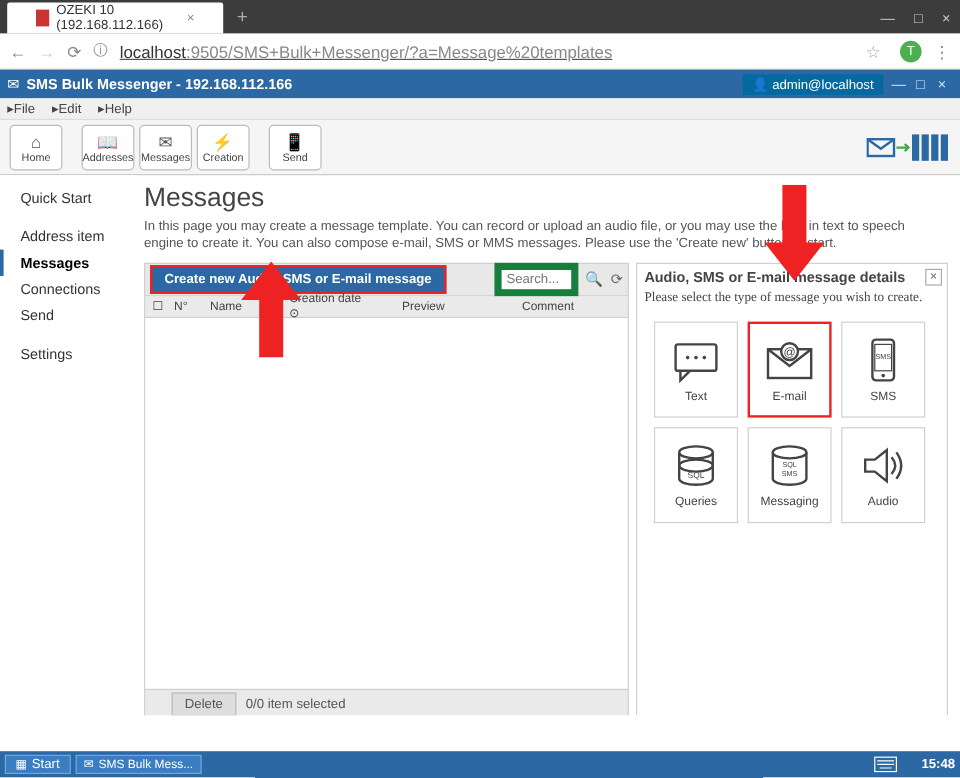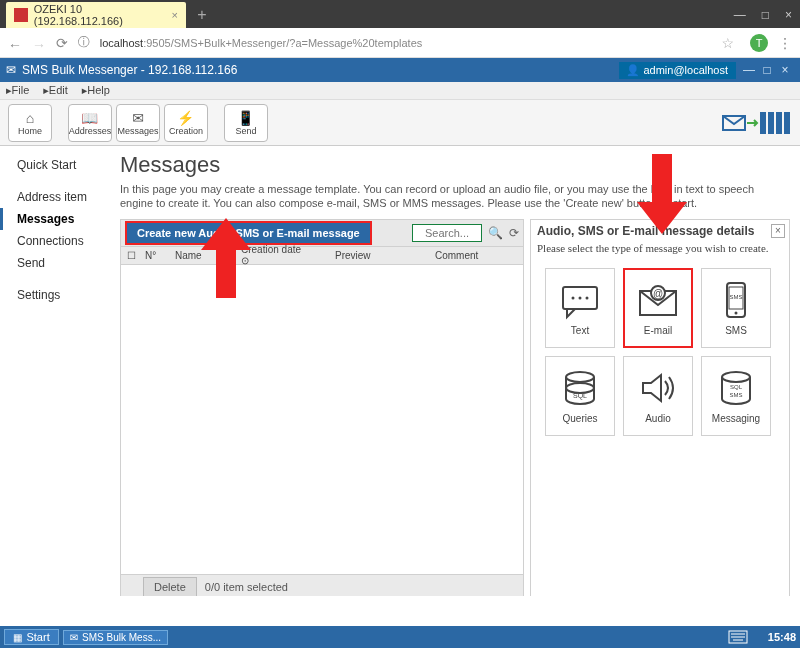--- a/index.html
+++ b/index.html
@@ -1,28 +1,28 @@
 <!DOCTYPE html>
 <html><head>
 <meta charset="utf-8">
 <style>
   * { box-sizing: border-box; margin: 0; padding: 0; }
   body { font-family: Arial, sans-serif; font-size: 12px; background: #fff; width:800px; height:648px; overflow:hidden; position:relative;}
   .win-controls { margin-left:auto; display:flex; gap:16px; padding-right:8px;}
   .win-controls span { color:#ccc; font-size:12px;}
   
   .tabbar { height:28px; background:#3c3c3c; display:flex; align-items:flex-end; padding-left:6px;}
-  .tab { background:#fef9c3; height:26px; display:flex; align-items:center; padding:0 8px; font-size:11px; color:#333; width:180px; border-radius:2px 2px 0 0; position:relative;}
+  .tab { background:#ffffff; height:26px; display:flex; align-items:center; padding:0 24px; font-size:11px; color:#333; width:180px; border-radius:2px 2px 0 0; position:relative;}
   .tab .favicon { width:14px; height:14px; background:#c33; margin-right:6px;}
   .tab-close { margin-left:auto; color:#888;}
   .newtab { width:20px; height:20px; color:#aaa; display:flex; align-items:center; justify-content:center; margin-left:6px; margin-bottom:3px; font-size:16px;}
   
   .addrbar { height:30px; background:#fff; border-bottom:1px solid #ddd; display:flex; align-items:center; padding:0 8px; gap:10px;}
   .addrbar .navicon { color:#888; font-size:14px;}
-  .url { flex:1; color:#555; font-size:11px;}
+  .url { flex:1; color:#555; font-size:14px;text-decoration:underline;}
   .url .host { color:#333;}
   .circle-t { width:18px; height:18px; border-radius:50%; background:#4caf50; color:#fff; font-size:11px; display:flex; align-items:center; justify-content:center; margin-left:6px;}
   
   
   .app-header { height:24px; background:#2b68a4; color:#fff; display:flex; align-items:center; padding:0 6px; font-size:12px;}
   .app-header .spacer { flex:1;}
   .app-header .admin { background:#0369a1; padding:2px 8px; font-size:11px; margin-right:4px;}
   .app-header .wbtn { width:18px; text-align:center; color:#cfe3f5; font-size:12px;}
   
   .menubar { height:18px; background:#f0f0f0; border-bottom:1px solid #ddd; display:flex; align-items:center; padding:0 6px; gap:14px; color:#444; font-size:11px;}
@@ -41,21 +41,21 @@
   
   .content { flex:1; padding:6px 10px 6px 6px; overflow:hidden;}
   .content h1 { font-size:22px; font-weight:normal; color:#444; margin-bottom:4px;}
   .content .desc { font-size:11px; color:#555; line-height:1.3; margin-bottom:8px;}
   
   .split { display:flex; gap:6px; height:calc(100% - 56px);}
   .left-panel { flex:1; display:flex; flex-direction:column;}
   .panel-head { background:#e8e8e8; border:1px solid #d0d0d0; height:28px; display:flex; align-items:center; padding:0 4px;}
   .create-btn { background:#2b68a4; color:#fff; font-size:11px; font-weight:bold; padding:4px 10px; border:2px solid #e22; cursor:pointer;}
   .search-wrap { margin-left:auto; display:flex; align-items:center; gap:6px;}
-  .search-wrap input { width:70px; font-size:11px; border:1px solid #15803d; padding:2px 4px;text-align:center;}
+  .search-wrap input { width:70px; font-size:11px; border:6px solid #15803d; padding:2px 4px;}
   .search-wrap .sicon { color:#666; font-size:12px;}
   
   .column-head { background:#eaeaea; border:1px solid #d0d0d0; border-top:0; height:18px; display:flex; align-items:center; font-size:10px; color:#444;}
   .column-head span { padding:0 6px;}
   .col-check { width:18px;}
   .col-num { width:30px;}
   .col-name { width:60px;}
   .col-date { width:100px;}
   .col-prev { width:100px;}
   .col-com { flex:1;}
@@ -110,21 +110,21 @@
   <div class="url">
     <span class="host">localhost</span><span style="color:#888">:9505/SMS+Bulk+Messenger/?a=Message%20templates</span>
   </div>
   <span class="navicon" style="color:#aaa">☆</span>
   <span class="circle-t">T</span>
   <span class="navicon">⋮</span>
 </div>
 
 <div class="app-header">
   <span style="margin-right:6px">✉</span>
-  <span style="font-weight:normal">SMS Bulk Messenger - 192.168.112.166</span>
+  <span style="font-weight:bold">SMS Bulk Messenger - 192.168.112.166</span>
   <span class="spacer"></span>
   <span class="admin">👤 <span>admin@localhost</span></span>
   <span class="wbtn">—</span>
   <span class="wbtn">□</span>
   <span class="wbtn">×</span>
 </div>
 
 <div class="menubar">
   <span>▸<span>File</span></span>
   <span>▸<span>Edit</span></span>
@@ -245,33 +245,33 @@
             <svg class="ticon" viewBox="0 0 42 42">
                 <ellipse cx="21" cy="10" rx="14" ry="5" fill="none" stroke="#444" stroke-width="2"></ellipse>
                 <path d="M7 10 V32 A14 5 0 0 0 35 32 V10" fill="none" stroke="#444" stroke-width="2"></path>
                 <ellipse cx="21" cy="21" rx="14" ry="5" fill="none" stroke="#444" stroke-width="2"></ellipse>
                 <text x="21" y="31" text-anchor="middle" font-size="7" fill="#444">SQL</text>
               </svg>
             <span class="tlabel">Queries</span>
           </div>
           <div class="type-item">
             <svg class="ticon" viewBox="0 0 42 42">
-                <path d="M6 16 H14 L24 8 V34 L14 26 H6 Z" fill="none" stroke="#444" stroke-width="2"></path>
-                <path d="M28 14 Q34 21 28 28 M32 10 Q40 21 32 32" fill="none" stroke="#444" stroke-width="2"></path>
-              </svg>
-            <span class="tlabel">Audio</span>
-          </div>
-          <div class="type-item">
-            <svg class="ticon" viewBox="0 0 42 42">
                 <ellipse cx="21" cy="10" rx="14" ry="5" fill="none" stroke="#444" stroke-width="2"></ellipse>
                 <path d="M7 10 V32 A14 5 0 0 0 35 32 V10" fill="none" stroke="#444" stroke-width="2"></path>
                 <text x="21" y="22" text-anchor="middle" font-size="6" fill="#444">SQL</text>
                 <text x="21" y="30" text-anchor="middle" font-size="6" fill="#444">SMS</text>
               </svg>
             <span class="tlabel">Messaging</span>
+          </div>
+          <div class="type-item">
+            <svg class="ticon" viewBox="0 0 42 42">
+                <path d="M6 16 H14 L24 8 V34 L14 26 H6 Z" fill="none" stroke="#444" stroke-width="2"></path>
+                <path d="M28 14 Q34 21 28 28 M32 10 Q40 21 32 32" fill="none" stroke="#444" stroke-width="2"></path>
+              </svg>
+            <span class="tlabel">Audio</span>
           </div>
         </div>
       </div>
     </div>
   </div>
 </div>
 
 <div class="arrow" style="left:196px; top:218px;">
   <svg width="60" height="80">
       <path d="M30 0 L55 32 L40 32 L40 80 L20 80 L20 32 L5 32 Z" fill="#e22"></path>

